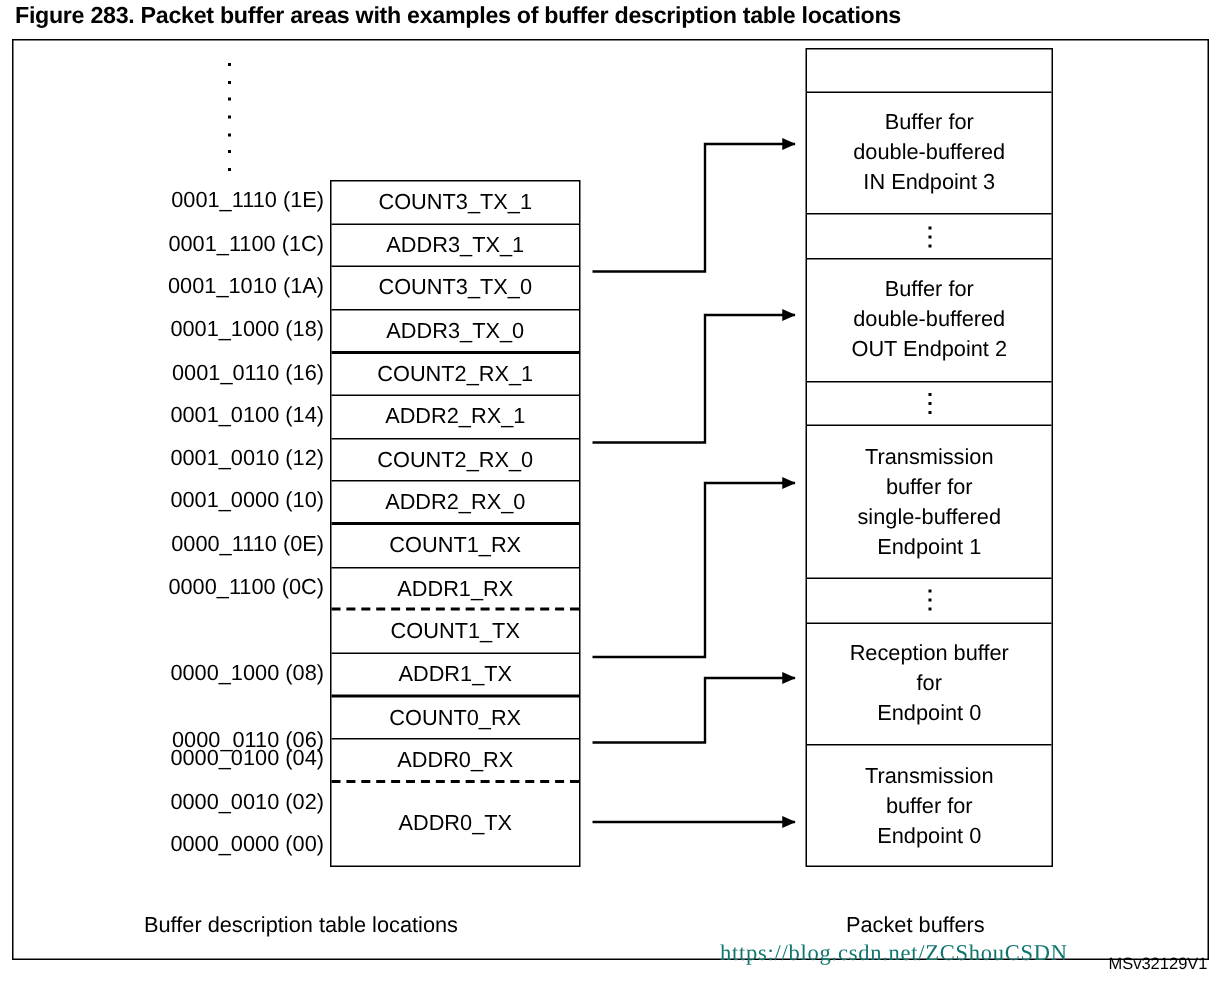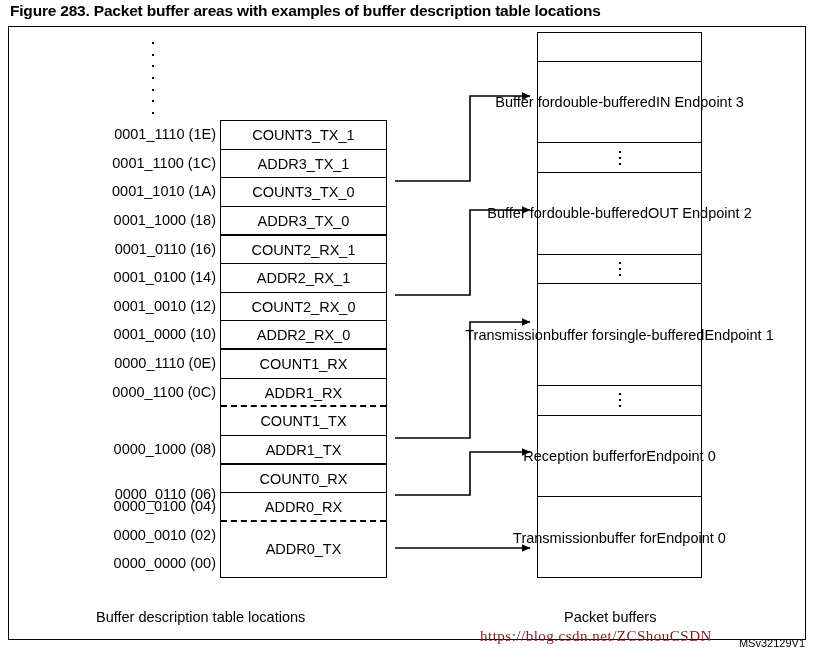--- a/index.html
+++ b/index.html
@@ -114,20 +114,21 @@
   .pbuf-cell {
     position: absolute;
     left: 0;
     width: 163px;
     box-sizing: border-box;
     border-bottom: 1.4px solid #000000;
     text-align: center;
     font-size: 14.5px;
     line-height: 20px;
     display: flex;
+    flex-direction: column;
     align-items: center;
     justify-content: center;
   }
   .pbuf-cell.last { border-bottom: none; }
   .pbuf-cell span { display: block; white-space: nowrap; }
   .pbuf-dots {
     display: flex;
     flex-direction: column;
     align-items: center;
     justify-content: center;
@@ -159,21 +160,21 @@
   }
   #caption-bdt { left: 96px; top: 609px; }
   #caption-buffers { left: 564px; top: 609px; }
 
   #watermark {
     position: absolute;
     left: 480px;
     top: 628px;
     font-family: "Liberation Serif", serif;
     font-size: 15px;
-    color: #7f1d1d;
+    color: #0f766e;
     white-space: nowrap;
     letter-spacing: 0.5px;
   }
   #figure-id {
     position: absolute;
     right: 10px;
     top: 637px;
     font-size: 11px;
     color: #000;
     white-space: nowrap;

